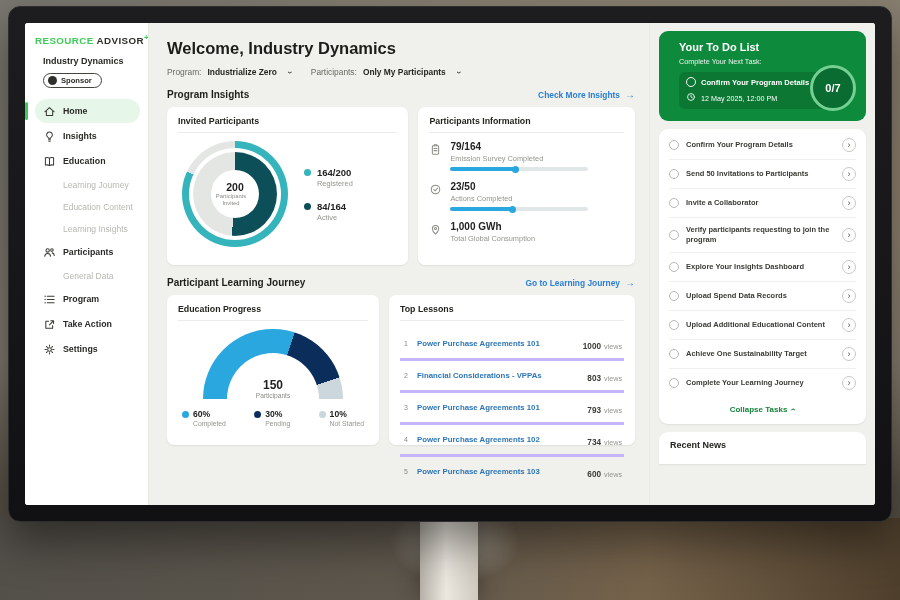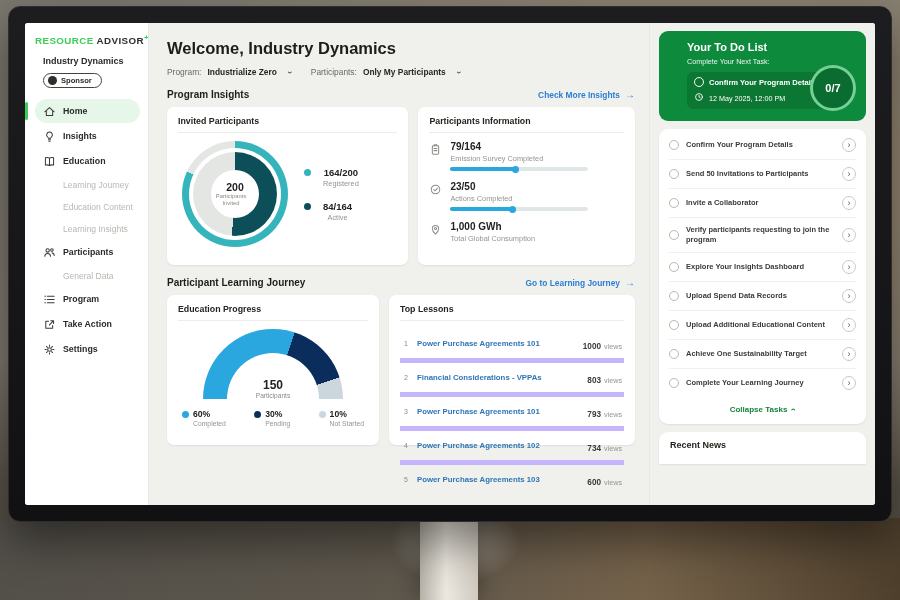--- a/index.html
+++ b/index.html
@@ -73,21 +73,21 @@
   .donut-wrap { display:flex; align-items:center; gap:16px; padding-left:4px; }
   .donut { position:relative; width:106px; height:106px; }
   .donut > div { position:absolute; border-radius:50%; }
   .ring-outer { inset:0; }
   .punch1 { inset:7px; background:#fff; }
   .ring-inner { inset:11px; }
   .donut-center { inset:29px; background:#fff; display:flex; flex-direction:column;
     justify-content:center; text-align:center; }
   .dc-val { font-size:10.5px; font-weight:700; color:#222; }
   .dc-lab { font-size:5.8px; color:#8b8b86; line-height:1.25; width:40px; }
-  .leg-item { display:flex; align-items:flex-start; gap:12px; margin:13px 0;text-align:center; }
+  .leg-item { display:flex; align-items:flex-start; gap:6px; margin:13px 0; }
   .dot { width:7px; height:7px; border-radius:50%; margin-top:2px; flex:0 0 7px; }
   .leg-val { font-size:9.5px; font-weight:700; color:#222; }
   .leg-lab { font-size:7.4px; color:#94948e; margin-top:1px; }
 
   
   .info-row { display:flex; gap:8px; margin-bottom:10px; }
   .info-icon { width:13px; height:13px; flex:0 0 13px; margin-top:1px; }
   .info-icon svg { width:13px; height:13px; stroke:#8e8e88; stroke-width:1.1; fill:none;
     stroke-linecap:round; stroke-linejoin:round; }
   .info-val { font-size:10px; font-weight:700; color:#222; }
@@ -108,32 +108,32 @@
   .g-lab { font-size:6.6px; color:#8b8b86; }
   .edu-legend { display:flex; justify-content:space-between; margin-top:10px; padding:0 4px; }
   .eleg { display:flex; gap:4px; align-items:flex-start; }
   .eleg .dot { margin-top:1.5px; }
   .eleg-val { font-size:8.6px; font-weight:700; color:#222; }
   .eleg-lab { font-size:6.8px; color:#94948e; margin-top:1px; }
 
   
   .lessons-card { flex:1; height:150px; padding-bottom:4px; }
   .lesson-row { display:flex; align-items:center; gap:7px; padding:5.5px 2px;
-    border-bottom:5px solid #c4b5fd; }
+    border-bottom:3px solid #c4b5fd; }
   .lesson-row:last-child { border-bottom:none; }
   .l-rank { font-size:7px; color:#8b8b86; width:8px; text-align:center; }
   .l-title { flex:1; font-size:7.8px; font-weight:600; color:#2e75b5; white-space:nowrap;
     overflow:hidden; text-overflow:ellipsis; cursor:pointer; }
   .l-views-val { font-size:8.2px; font-weight:700; color:#3a3a36; }
   .l-views-unit { font-size:7.2px; color:#94948e; margin-left:3px; }
 
   
   .rightcol { width:226px; flex:0 0 226px; background:#f0f0ec; padding:8px 9px; overflow:hidden;
     border-left:1px solid #e9e9e5; }
-  .todo-head { position:relative; background:#0e8a3c; border-radius:9px; padding:10px 28px 12px; color:#fff; }
+  .todo-head { position:relative; background:#0e8a3c; border-radius:9px; padding:10px 20px 12px; color:#fff; }
   .todo-title { font-size:11px; font-weight:700; }
   .todo-sub { font-size:7.2px; margin-top:4px; opacity:.92; }
   .next-box { margin-top:6px; background:rgba(0,0,0,.14); border-radius:6px; padding:5px 7px; width:148px; }
   .next-task { display:flex; align-items:center; gap:5px; font-size:7.6px; font-weight:700; }
   .task-circle { width:10px; height:10px; border:1.3px solid rgba(255,255,255,.95);
     border-radius:50%; flex:0 0 10px; }
   .next-due { display:flex; align-items:center; gap:5px; font-size:7.2px; margin-top:5px; }
   .clock-icon svg { width:10px; height:10px; stroke:#fff; stroke-width:1.2; fill:none;
     stroke-linecap:round; }
   .todo-progress { position:absolute; right:10px; top:34px; width:46px; height:46px;

